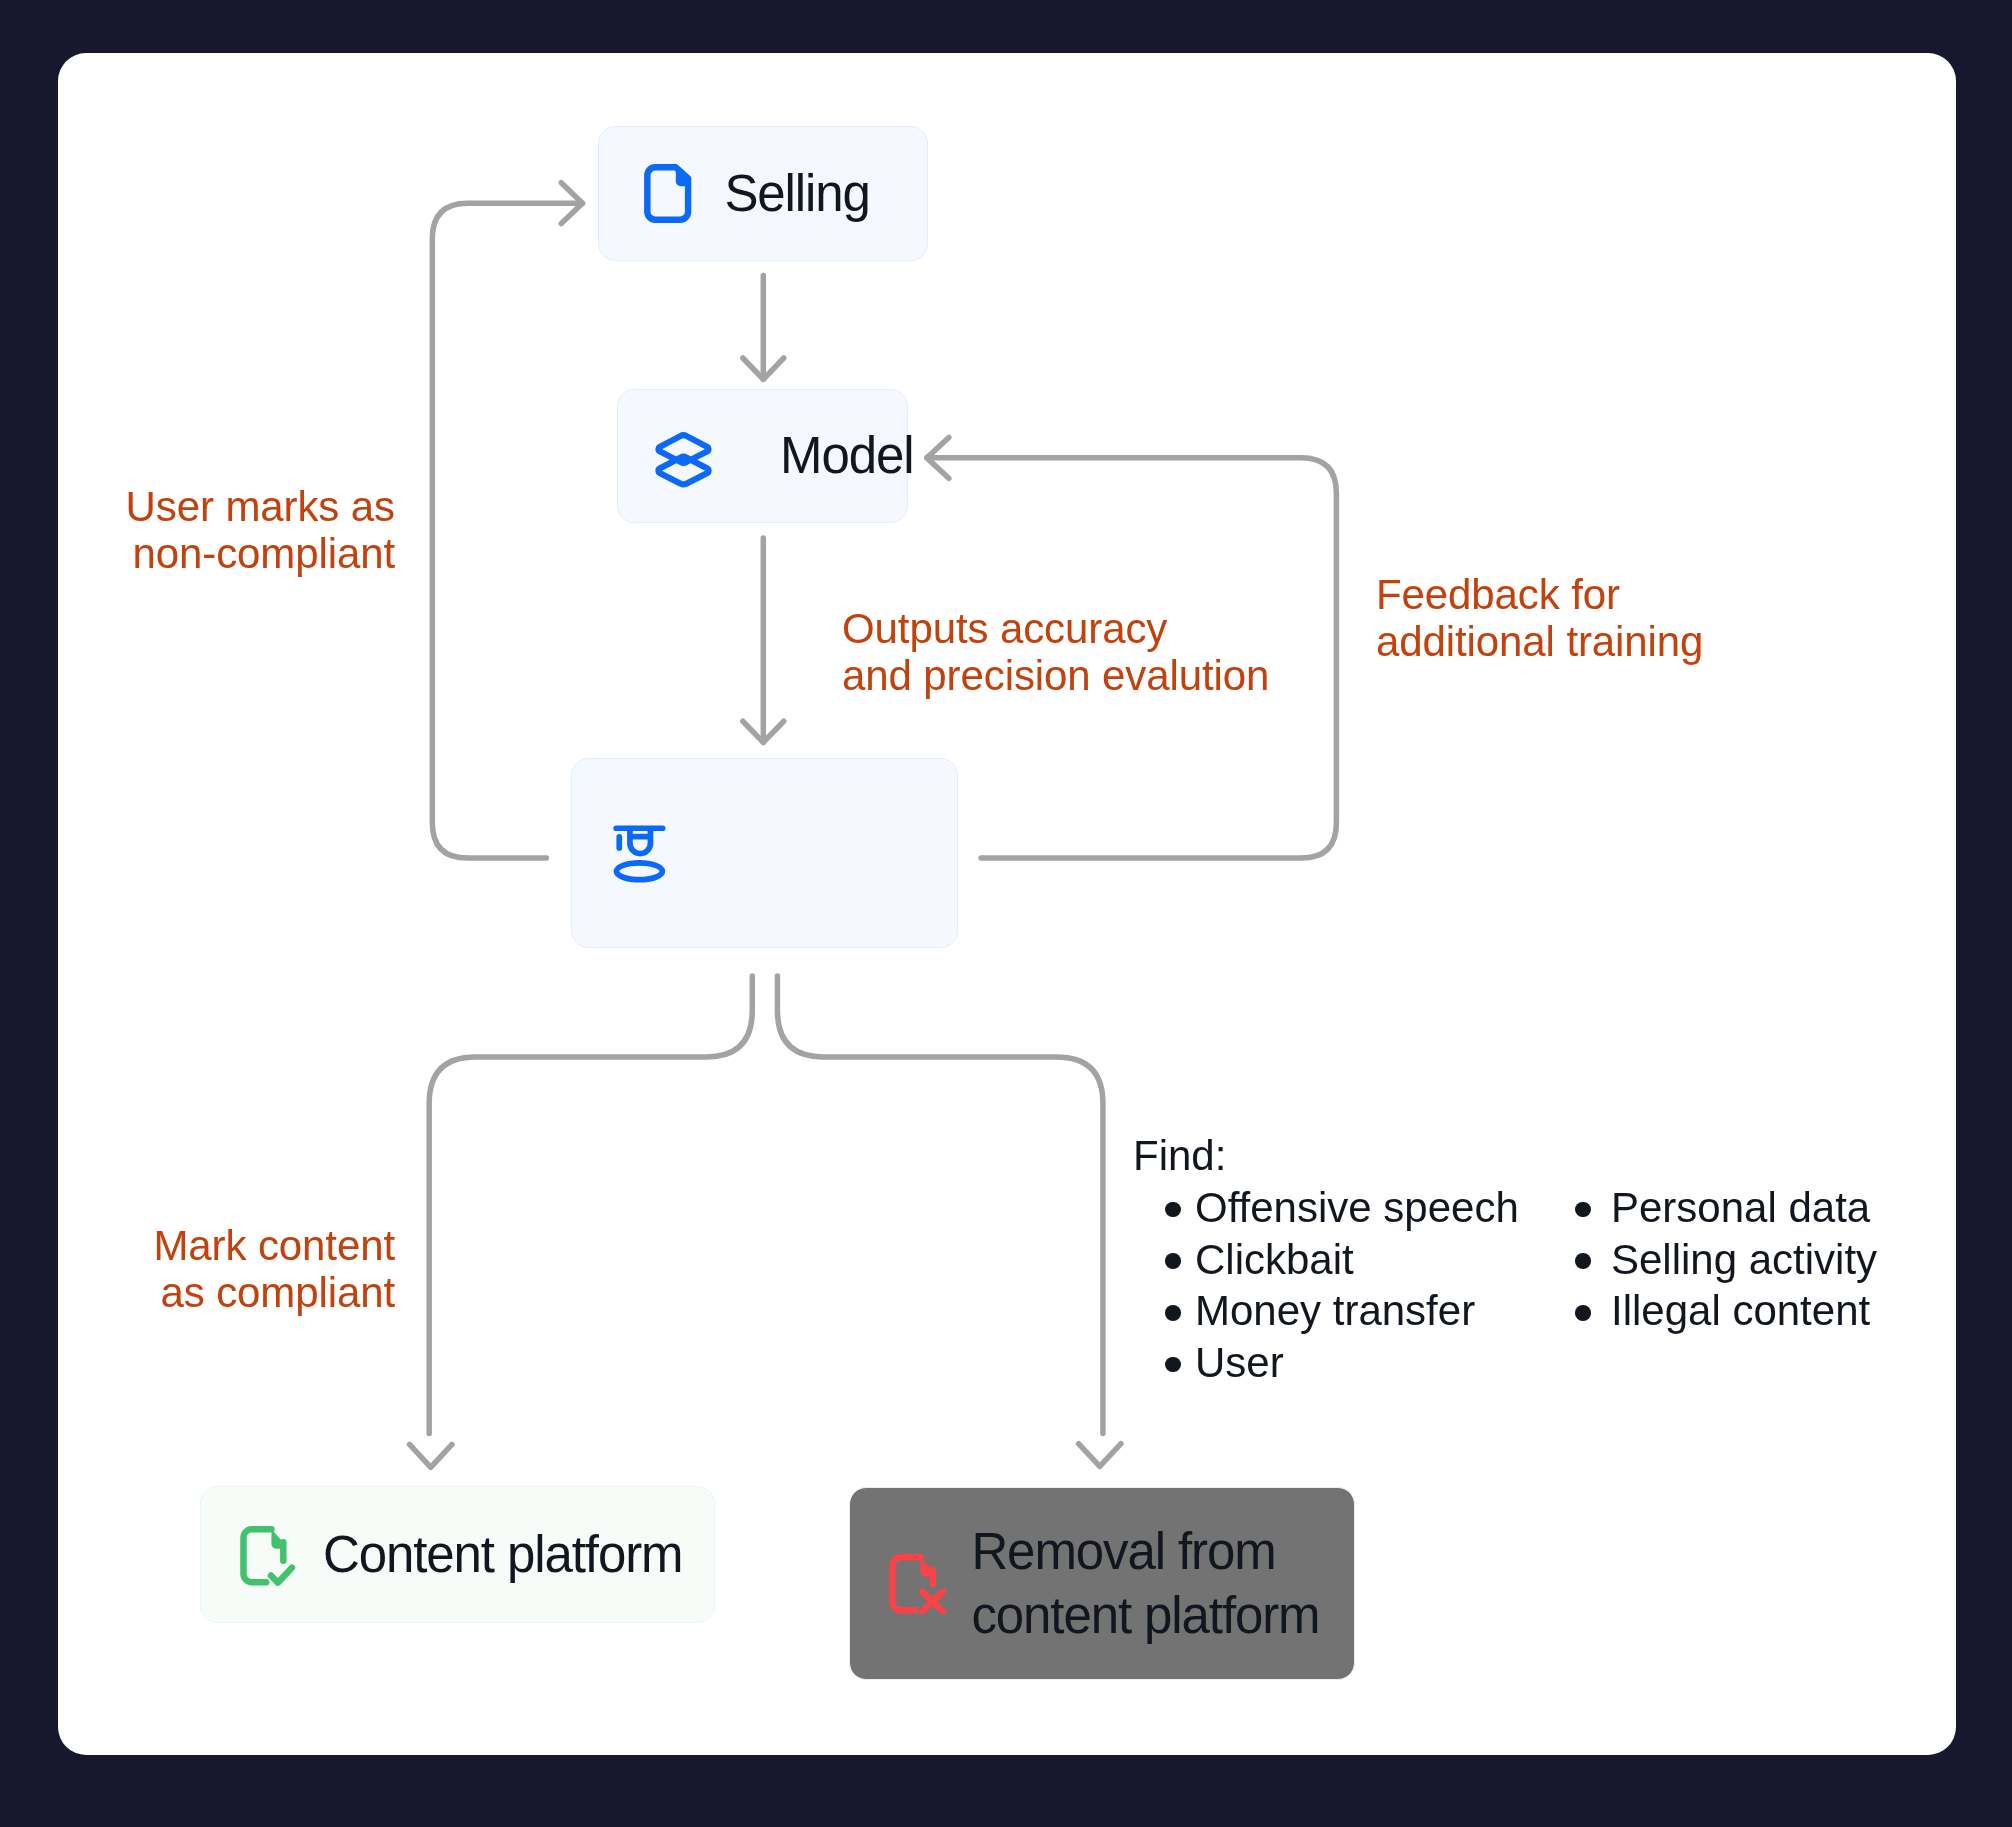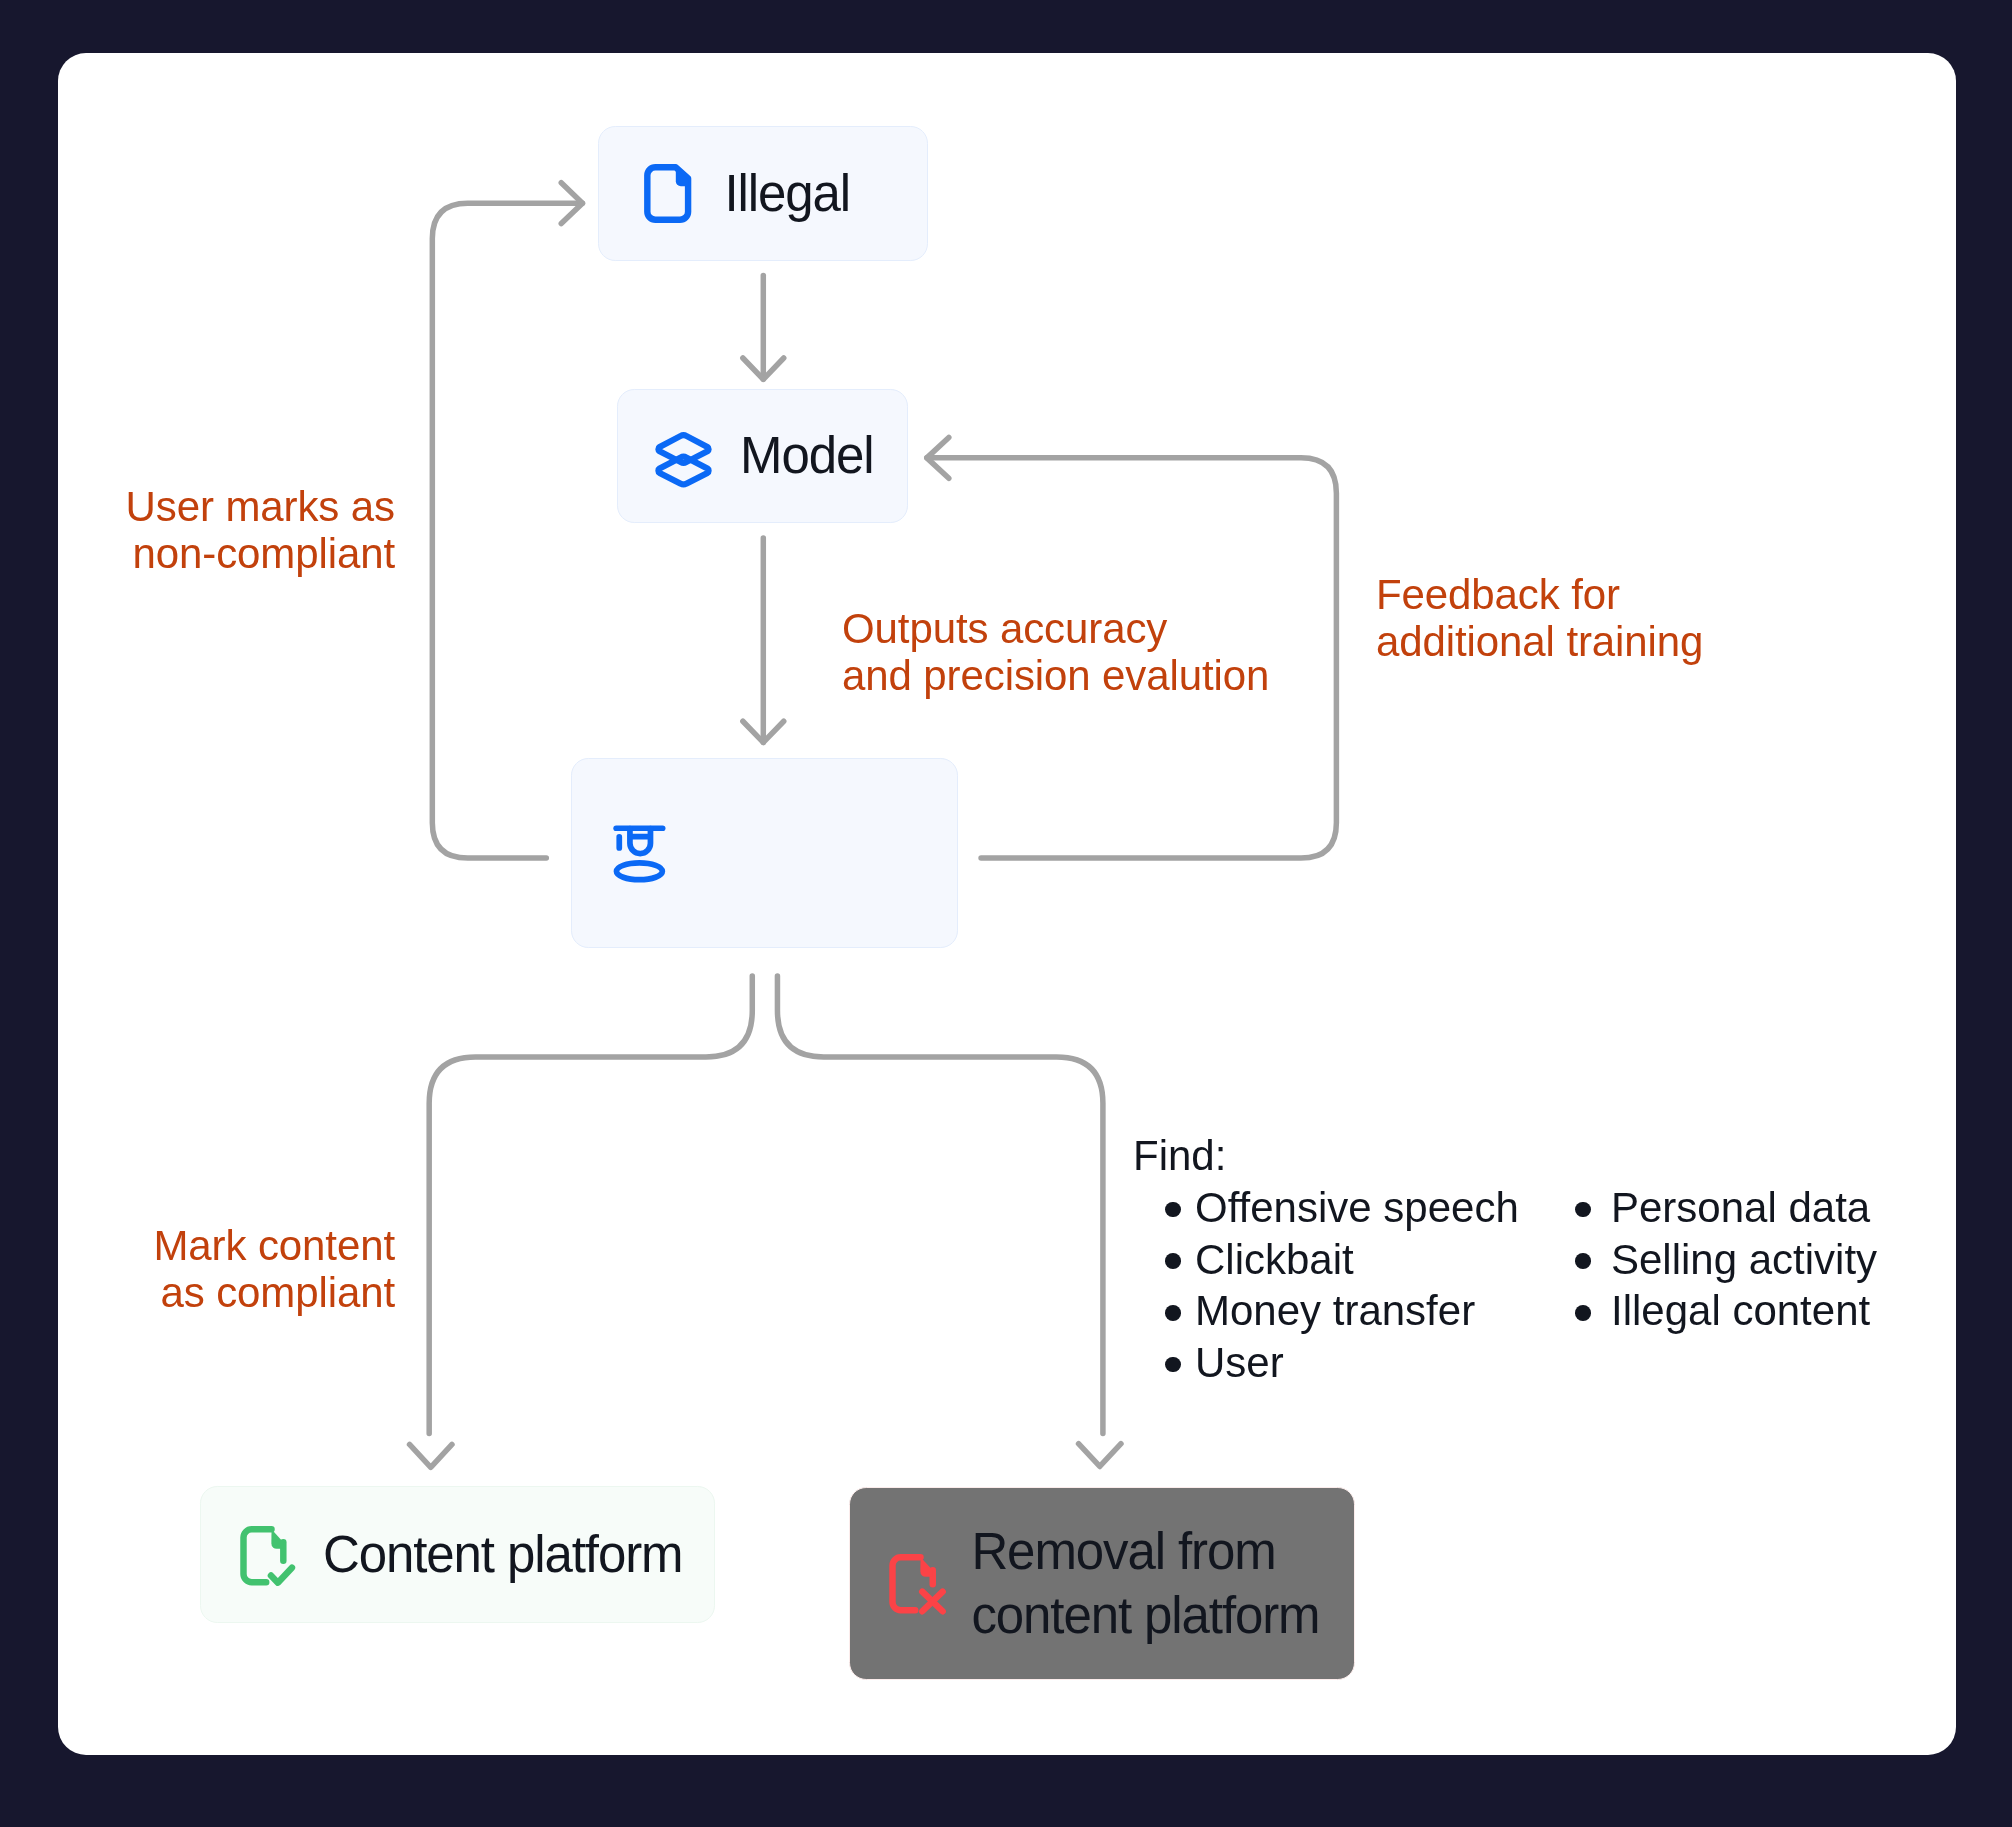--- a/index.html
+++ b/index.html
@@ -49,24 +49,24 @@
     </g>
   </svg>
 
   <div class="node nblue" style="left:540px;top:73px;width:330px;height:135px;padding-left:38px;">
     <span class="nicon">
       <svg width="67" height="67" viewBox="0 0 24 24" fill="none">
         <path d="M13.9 2.6H6.6A2.9 2.9 0 0 0 3.7 5.5v13A2.9 2.9 0 0 0 6.6 21.4h8.8a2.9 2.9 0 0 0 2.9-2.9V6.6z" stroke="#0b69f5" stroke-width="2.3" stroke-linejoin="round"></path>
         <path d="M13.9 2.6 18.3 7.1v2.3h-2.6a1.8 1.8 0 0 1-1.8-1.8z" fill="#0b69f5"></path>
       </svg>
     </span>
-    <span class="nlabel" style="margin-left:20.4px;">Illegal</span>
+    <span class="nlabel" style="margin-left:20.4px;">Selling</span>
   </div>
 
-  <div class="node nblue" style="left:559px;top:336px;width:291px;height:134px;padding-left:34px;">
+  <div class="node nblue" style="left:559px;top:336px;width:291px;height:134px;padding-left:34px;gap:40px;">
     <span class="nicon" style="position:relative;top:3.9px;">
       <svg width="63" height="63" viewBox="0 0 24 24" fill="none" stroke="#0b69f5" stroke-width="2.35" stroke-linecap="round" stroke-linejoin="round">
         <path d="M13.05 3.0a2.1 2.1 0 0 0-2.1 0L2.9 7.2a1.0 1.0 0 0 0 0 1.7l8.05 4.1a2.1 2.1 0 0 0 2.1 0l8.05-4.1a1.0 1.0 0 0 0 0-1.7z"></path>
         <path d="M13.05 11.2a2.1 2.1 0 0 0-2.1 0L2.9 15.4a1.0 1.0 0 0 0 0 1.7l8.05 4.1a2.1 2.1 0 0 0 2.1 0l8.05-4.1a1.0 1.0 0 0 0 0-1.7z"></path>
       </svg>
     </span>
     <span class="nlabel" style="margin-left:25px;">Model</span>
   </div>
 
   <div class="node nblue" style="left:513px;top:705px;width:387px;height:190px;padding-left:35px;">

